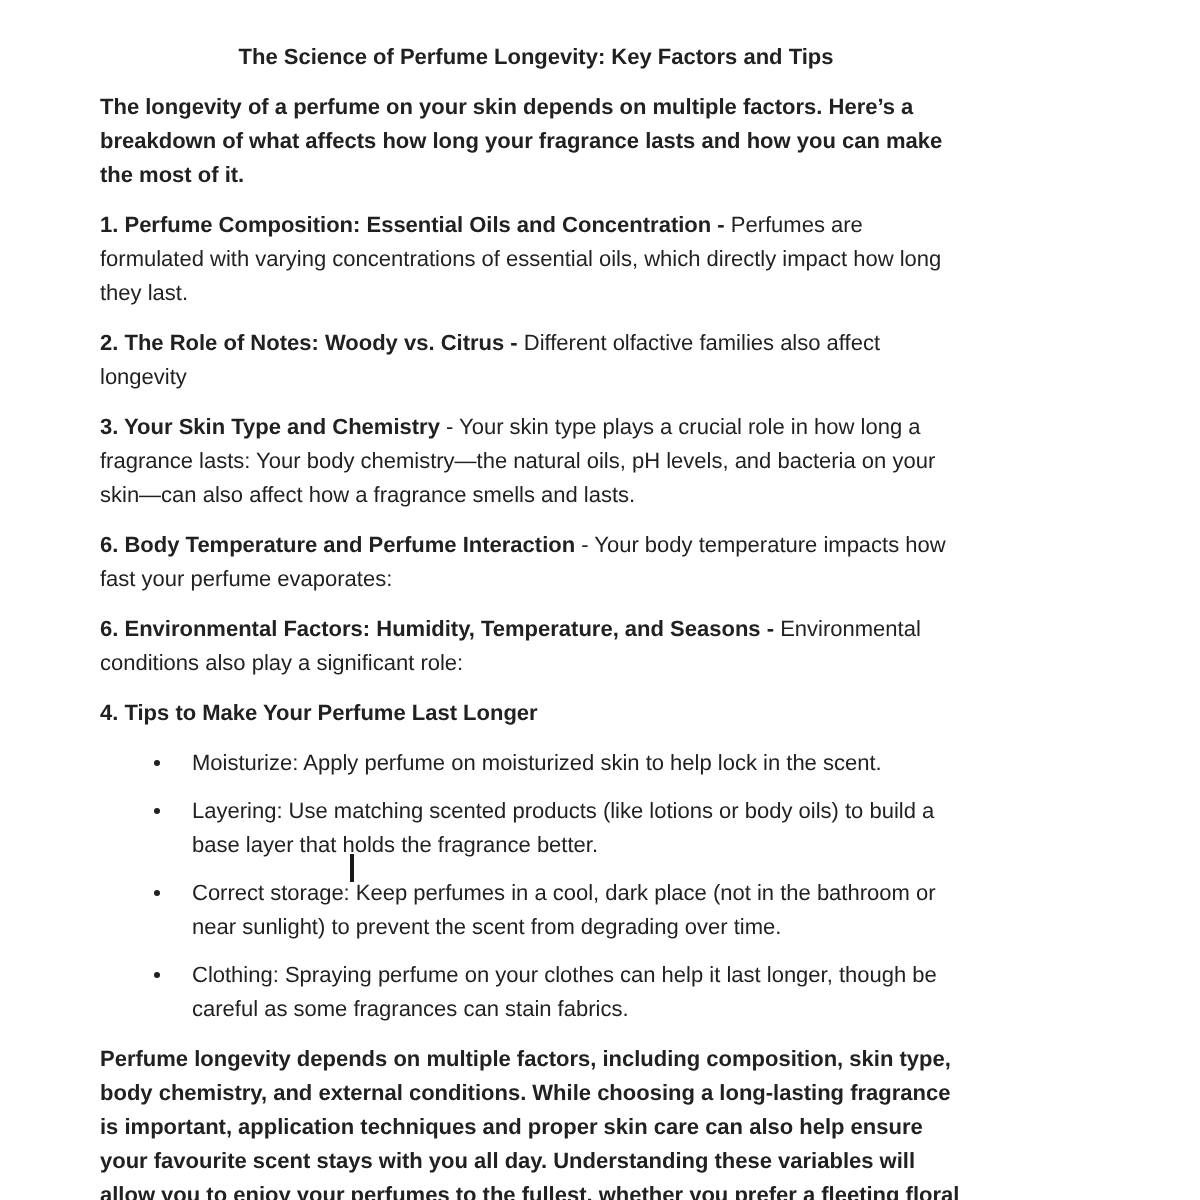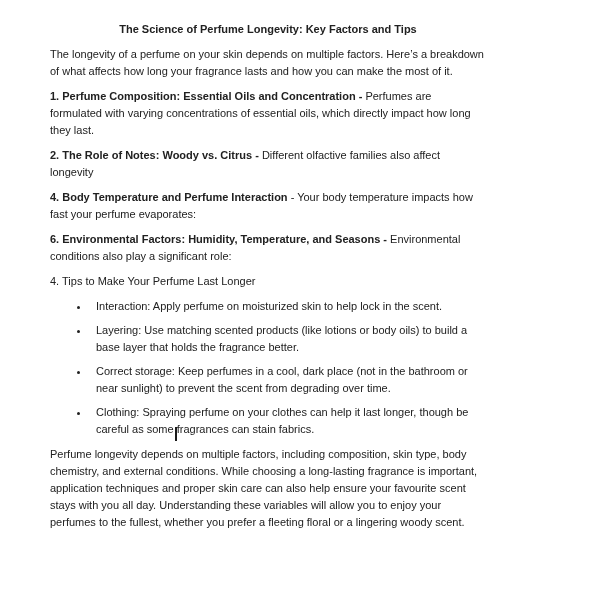--- a/index.html
+++ b/index.html
@@ -19,21 +19,21 @@
     width: 536px;
     height: 600px;
     padding: 21px 50px 0 50px;
   }
   p { margin: 0 0 8px 0; }
   .title {
     text-align: center;
     font-weight: bold;
     margin-bottom: 8px;
   }
-  .bold { font-weight: normal; }
+  .bold { font-weight: bold; }
   .section-lead { font-weight: bold; text-align: center; }
   ul.tips {
     margin: 6px 0 8px 0;
     padding-left: 40px;
     list-style: disc outside;
   }
   ul.tips li {
     padding-left: 6px;
     margin: 0;
   }
@@ -53,30 +53,31 @@
 <div class="page">
 
   <p class="title">The Science of Perfume Longevity: Key Factors and Tips</p>
 
   <p class="bold">The longevity of a perfume on your skin depends on multiple factors. Here’s a breakdown of what affects how long your fragrance lasts and how you can make the most of it.</p>
 
   <p><span class="section-lead">1. Perfume Composition: Essential Oils and Concentration -</span><span> Perfumes are formulated with varying concentrations of essential oils, which directly impact how long they last.</span></p>
 
   <p><span class="section-lead">2. The Role of Notes: Woody vs. Citrus -</span><span> Different olfactive families also affect longevity</span></p>
 
+  <p><span class="section-lead">3. Your Skin Type and Chemistry</span><span> - Your skin type plays a crucial role in how long a fragrance lasts: Your body chemistry—the natural oils, pH levels, and bacteria on your skin—can also affect how a fragrance smells and lasts.</span></p>
 
-  <p><span class="section-lead">4. Body Temperature and Perfume Interaction</span><span> - Your body temperature impacts how fast your perfume evaporates:</span></p>
+  <p><span class="section-lead">6. Body Temperature and Perfume Interaction</span><span> - Your body temperature impacts how fast your perfume evaporates:</span></p>
 
 
   <p><span class="section-lead">6. Environmental Factors: Humidity, Temperature, and Seasons -</span><span> Environmental conditions also play a significant role:</span></p>
 
   <p class="bold">4. Tips to Make Your Perfume Last Longer</p>
 
   <ul class="tips">
-    <li><span>Interaction: Apply perfume on moisturized skin to help lock in the scent.</span></li>
+    <li><span>Moisturize: Apply perfume on moisturized skin to help lock in the scent.</span></li>
     <li><span>Layering: Use matching scented products (like lotions or body oils) to build a base layer that holds the fragrance better.</span></li>
     <li><span>Correct storage: Keep perfumes in a cool, dark place (not in the bathroom or near sunlight) to prevent the scent from degrading over time.</span></li>
     <li><span>Clothing: Spraying perfume on your clothes can help it last longer, though be careful as some fragrances can stain fabrics.</span></li>
   </ul>
 
   <p class="bold">Perfume longevity depends on multiple factors, including composition, skin type, body chemistry, and external conditions. While choosing a long-lasting fragrance is important, application techniques and proper skin care can also help ensure your favourite scent stays with you all day. Understanding these variables will allow you to enjoy your perfumes to the fullest, whether you prefer a fleeting floral or a lingering woody scent.</p>
 
   <div class="caret"></div>
 
 </div>

